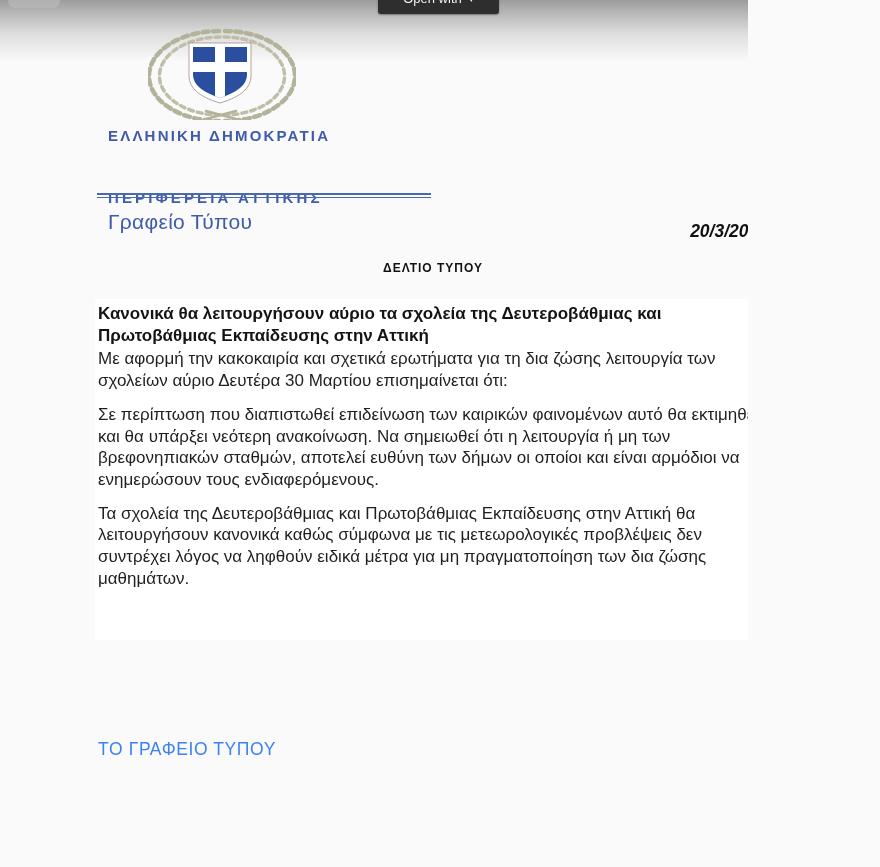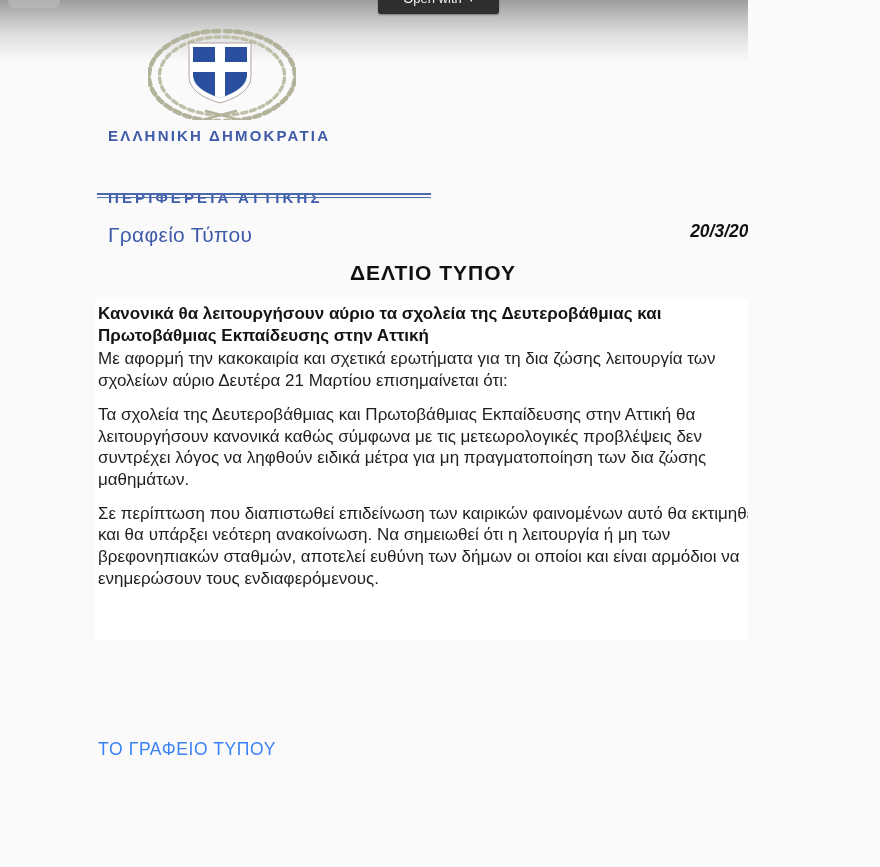--- a/index.html
+++ b/index.html
@@ -72,21 +72,21 @@
     font-size: 15px; font-weight: 700; letter-spacing: 2.2px;
     line-height: 20px;
   }
   .lh-caps2 {
     font-size: 15px; font-weight: 700; letter-spacing: 3.1px;
     line-height: 20px;
     margin-top: 42px;
   }
   .lh-office {
     font-size: 21px; font-weight: 500; letter-spacing: 0.3px;
-    margin-top: 14px; line-height: 26px;
+    margin-top: 1px; line-height: 26px;
   }
   .double-rule {
     position: absolute;
     left: 97px; top: 193px;
     width: 334px;
   }
   .double-rule .rule-thick { height: 2px; background: #4a6aad; }
   .double-rule .rule-gap   { height: 2px; }
   .double-rule .rule-thin  { height: 1px; background: #4a6aad; }
 
@@ -106,21 +106,21 @@
     font-size: 17.5px;
     color: #111;
     font-style: italic;
   }
   .doc-title {
     position: absolute;
     left: 0; top: 261px;
     width: 670px;
     text-align: center;
     font-weight: 700;
-    font-size: 21px;
+    font-size: 12px;
     letter-spacing: 1px;
     color: #111;
   }
   .doc-body {
     position: absolute;
     left: 0; top: 303px;
     width: 670px;
     font-size: 17px;
     line-height: 21.7px;
   }
@@ -188,21 +188,21 @@
     <div class="rule-gap"></div>
     <div class="rule-thin"></div>
   </div>
 
   <div class="doc-column">
     <div class="doc-date">20/3/2022</div>
     <div class="doc-title">ΔΕΛΤΙΟ ΤΥΠΟΥ</div>
 
     <div class="doc-body">
       <div class="doc-headline">Κανονικά θα λειτουργήσουν αύριο τα σχολεία της Δευτεροβάθμιας και Πρωτοβάθμιας Εκπαίδευσης στην Αττική</div>
-      <div class="doc-paragraph">Με αφορμή την κακοκαιρία και σχετικά ερωτήματα για τη δια ζώσης λειτουργία των σχολείων αύριο Δευτέρα 21 Μαρτίου επισημαίνεται ότι:</div>
+      <div class="doc-paragraph">Με αφορμή την κακοκαιρία και σχετικά ερωτήματα για τη δια ζώσης λειτουργία των σχολείων αύριο Δευτέρα 30 Μαρτίου επισημαίνεται ότι:</div>
+      <div class="doc-paragraph">Σε περίπτωση που διαπιστωθεί επιδείνωση των καιρικών φαινομένων αυτό θα εκτιμηθεί και θα υπάρξει νεότερη ανακοίνωση.  Να σημειωθεί ότι η λειτουργία ή μη των βρεφονηπιακών σταθμών, αποτελεί ευθύνη των δήμων οι οποίοι και είναι αρμόδιοι να ενημερώσουν τους ενδιαφερόμενους.</div>
       <div class="doc-paragraph">Τα σχολεία της Δευτεροβάθμιας και Πρωτοβάθμιας Εκπαίδευσης στην Αττική θα λειτουργήσουν κανονικά καθώς σύμφωνα με τις μετεωρολογικές προβλέψεις δεν συντρέχει λόγος να ληφθούν ειδικά μέτρα για μη πραγματοποίηση των δια ζώσης μαθημάτων.</div>
-      <div class="doc-paragraph">Σε περίπτωση που διαπιστωθεί επιδείνωση των καιρικών φαινομένων αυτό θα εκτιμηθεί και θα υπάρξει νεότερη ανακοίνωση.  Να σημειωθεί ότι η λειτουργία ή μη των βρεφονηπιακών σταθμών, αποτελεί ευθύνη των δήμων οι οποίοι και είναι αρμόδιοι να ενημερώσουν τους ενδιαφερόμενους.</div>
     </div>
 
     <div class="doc-signoff">ΤΟ ΓΡΑΦΕΙΟ ΤΥΠΟΥ</div>
   </div>
 
 </div>
 
 </body></html>

